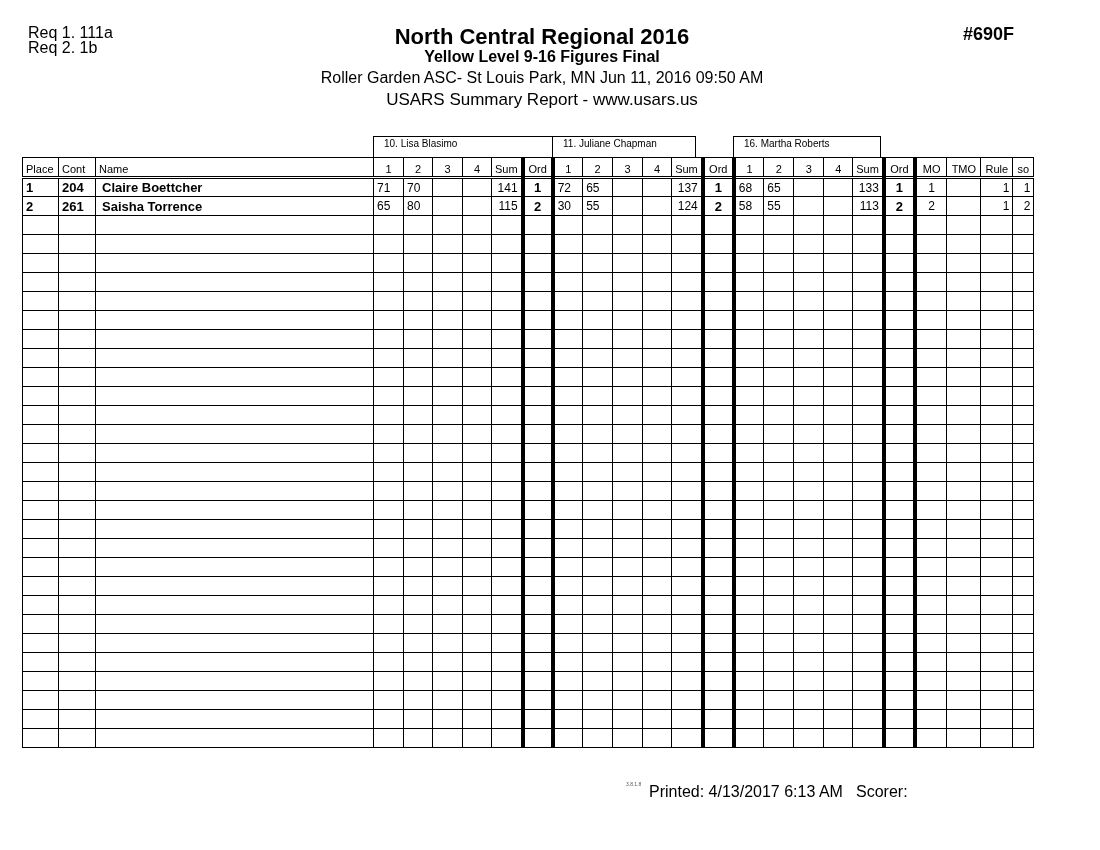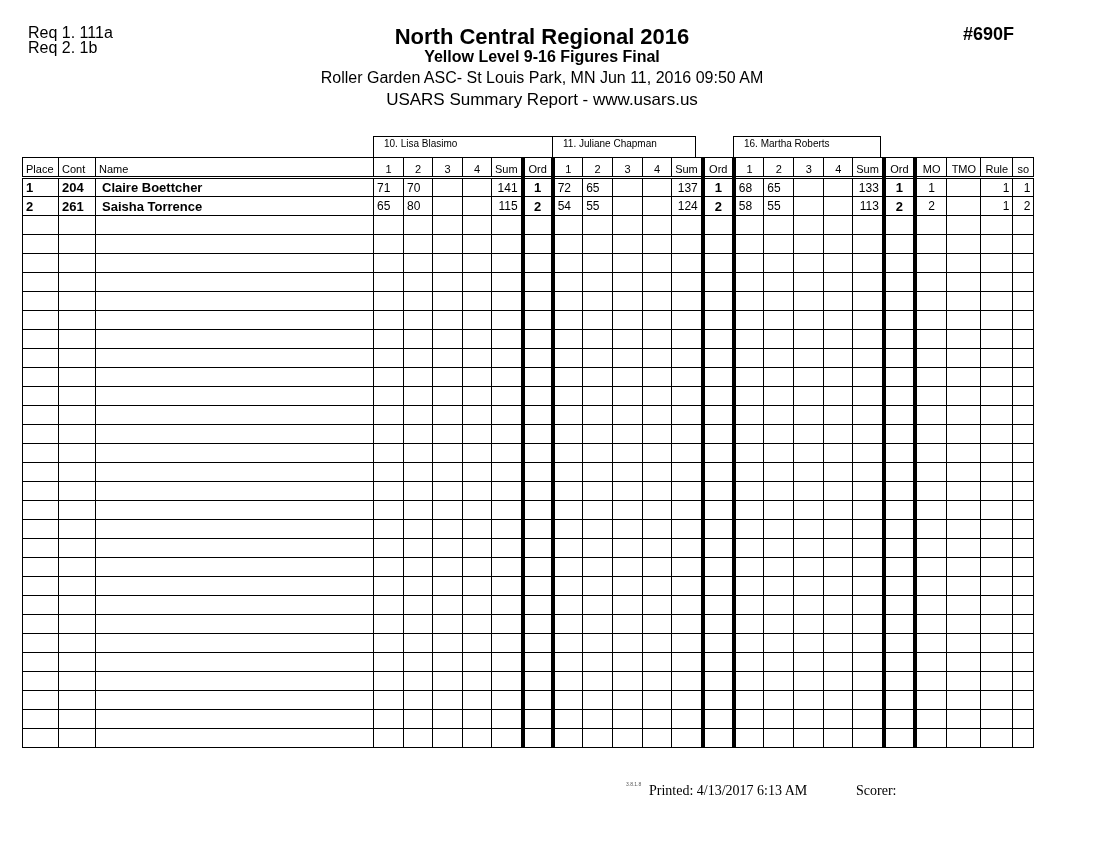--- a/index.html
+++ b/index.html
@@ -20,21 +20,21 @@
   table.grid { position: absolute; left: 22px; top: 157px; border-collapse: collapse; table-layout: fixed; }
   table.grid td { border: 1px solid #000; height: 19px; padding: 0 3px; font-size: 12px;
                   white-space: nowrap; overflow: hidden; box-sizing: border-box; }
   table.grid tr.hdr td { height: 20px; font-size: 11px; border-bottom: 3px double #000; vertical-align: bottom; padding-bottom: 1px; }
   table.grid td.c { text-align: center; }
   table.grid td.r { text-align: right; }
   table.grid td.thickL { border-left: 4px solid #000; }
   table.grid tr.data td.b { font-weight: bold; font-size: 13px; }
   table.grid tr.data td.nm { padding-left: 6px; }
 
-  .foot { top: 783px; font-size: 14px; font-family: Liberation Serif, serif; }
+  .foot { top: 783px; font-size: 16px; }
   .ver { left: 626px; top: 781px; font-size: 5px; color: #555; }
 </style>
 </head>
 <body>
 
 <div class="abs req" style="top:26px">Req 1. 111a</div>
 <div class="abs req" style="top:41px">Req 2. 1b</div>
 
 <div class="abs center t1">North Central Regional 2016</div>
 <div class="abs center t2">Roller Garden ASC- St Louis Park, MN  Jun 11, 2016  09:50 AM</div>
@@ -132,21 +132,21 @@
       <tr class="data">
         <td class="b">2</td>
         <td class="b">261</td>
         <td class="b nm">Saisha Torrence</td>
         <td>65</td>
         <td>80</td>
         <td></td>
         <td></td>
         <td class="r">115</td>
         <td class="c b thickL">2</td>
-        <td class="thickL">54</td>
+        <td class="thickL">30</td>
         <td>55</td>
         <td></td>
         <td></td>
         <td class="r">124</td>
         <td class="c b thickL">2</td>
         <td class="thickL">58</td>
         <td>55</td>
         <td></td>
         <td></td>
         <td class="r">113</td>

